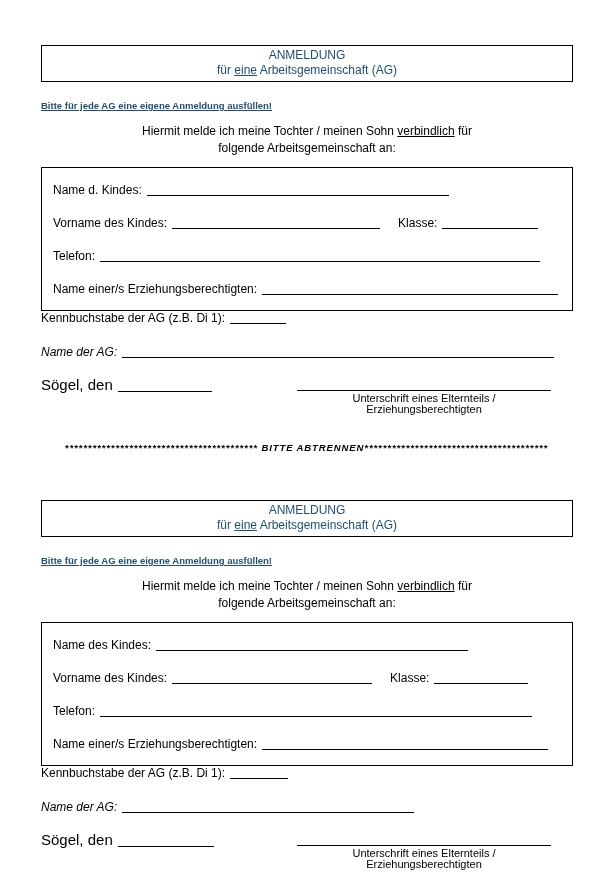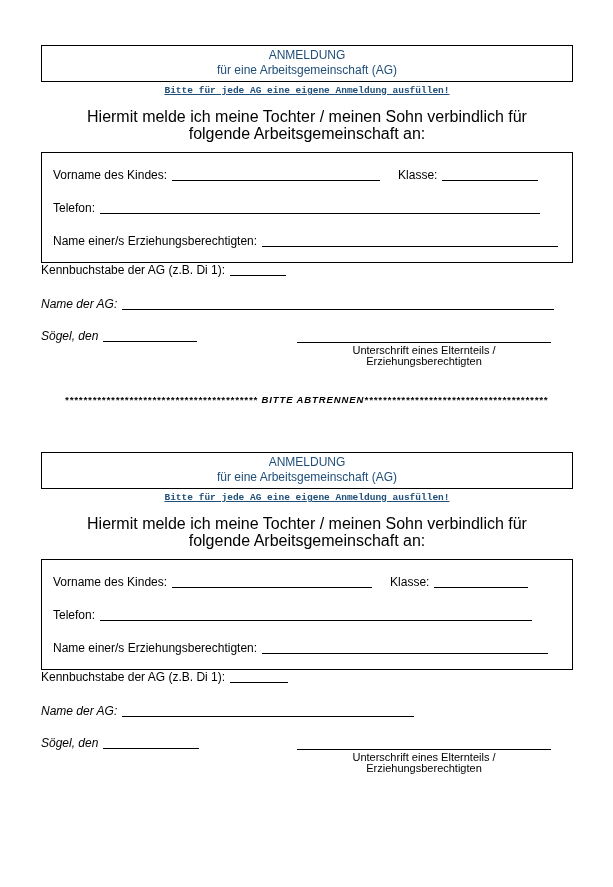--- a/index.html
+++ b/index.html
@@ -15,50 +15,49 @@
   .half{margin:0 40px 0 41px;}
   .half.first{padding-top:45px;}
   .half.second{margin-top:46px;}
 
   .header-box{
     border:1.5px solid #000;
     text-align:center;color:var(--navy);
     font-size:12px;line-height:15px;
     padding:2px 4px 3px 4px;
   }
-  .u{}
+  .u{text-decoration:underline;}
 
   .notice{
-    text-align:center;color:var(--navy);font-weight:bold;
+    color:var(--navy);font-weight:bold;
     font-size:9.5px;line-height:11px;text-decoration:underline;
-    margin-top:3px;
-    font-family:Liberation Mono, monospace;
+    margin-top:18px;
   }
   .intro{
-    text-align:center;font-size:16px;line-height:17px;margin-top:12px;
+    text-align:center;font-size:12px;line-height:17px;margin-top:12px;
   }
 
   .form-box{
     border:1.5px solid #000;margin-top:10px;
     padding:15px 10px 13px 11px;font-size:12px;
   }
   .frow{line-height:15px;margin-bottom:18px;white-space:nowrap;}
   .frow:last-child{margin-bottom:0;}
   .bline{
     display:inline-block;border-bottom:1.2px solid #000;height:4px;
     position:relative;top:2px;margin-left:5px;
   }
   .klasse-lbl{margin-left:18px;}
 
   .plain-row{font-size:12px;line-height:15px;white-space:nowrap;}
   .kenn{}
   .agname{margin-top:19px;font-style:italic;}
 
   .sigrow{margin-top:17px;display:flex;justify-content:space-between;align-items:flex-start;}
-  .sig-left{font-size:12px;line-height:15px;white-space:nowrap;font-style:italic;}
+  .sig-left{font-size:15px;line-height:15px;white-space:nowrap;}
   .sigblock{width:254px;margin-right:22px;}
   .sigline{border-bottom:1.2px solid #000;height:13px;}
   .sigcaption{font-size:11px;line-height:11px;text-align:center;padding-top:2px;}
 
   .separator{
     margin:27px 41px 0 41px;text-align:center;
     font-style:italic;font-weight:bold;font-size:9.5px;line-height:12px;
     letter-spacing:0.9px;white-space:nowrap;overflow:hidden;
   }
 </style>
@@ -75,20 +74,23 @@
     </div>
 
     <div class="notice">Bitte für jede AG eine eigene Anmeldung ausfüllen!</div>
 
     <div class="intro">
       <div><span>Hiermit melde ich meine Tochter / meinen Sohn </span><span class="u">verbindlich</span><span> für</span></div>
       <div>folgende Arbeitsgemeinschaft an:</div>
     </div>
 
     <div class="form-box">
+      <div class="frow">
+        <span>Name d. Kindes:</span><span class="bline" style="width:302px"></span>
+      </div>
       <div class="frow">
         <span>Vorname des Kindes:</span><span class="bline" style="width:208px"></span><span class="klasse-lbl">Klasse:</span><span class="bline" style="width:96px"></span>
       </div>
       <div class="frow">
         <span>Telefon:</span><span class="bline" style="width:440px"></span>
       </div>
       <div class="frow">
         <span>Name einer/s Erziehungsberechtigten:</span><span class="bline" style="width:296px"></span>
       </div>
     </div>
@@ -124,20 +126,23 @@
 
     <div class="notice">Bitte für jede AG eine eigene Anmeldung ausfüllen!</div>
 
     <div class="intro">
       <div><span>Hiermit melde ich meine Tochter / meinen Sohn </span><span class="u">verbindlich</span><span> für</span></div>
       <div>folgende Arbeitsgemeinschaft an:</div>
     </div>
 
     <div class="form-box">
       <div class="frow">
+        <span>Name des Kindes:</span><span class="bline" style="width:312px"></span>
+      </div>
+      <div class="frow">
         <span>Vorname des Kindes:</span><span class="bline" style="width:200px"></span><span class="klasse-lbl">Klasse:</span><span class="bline" style="width:94px"></span>
       </div>
       <div class="frow">
         <span>Telefon:</span><span class="bline" style="width:432px"></span>
       </div>
       <div class="frow">
         <span>Name einer/s Erziehungsberechtigten:</span><span class="bline" style="width:286px"></span>
       </div>
     </div>
 

